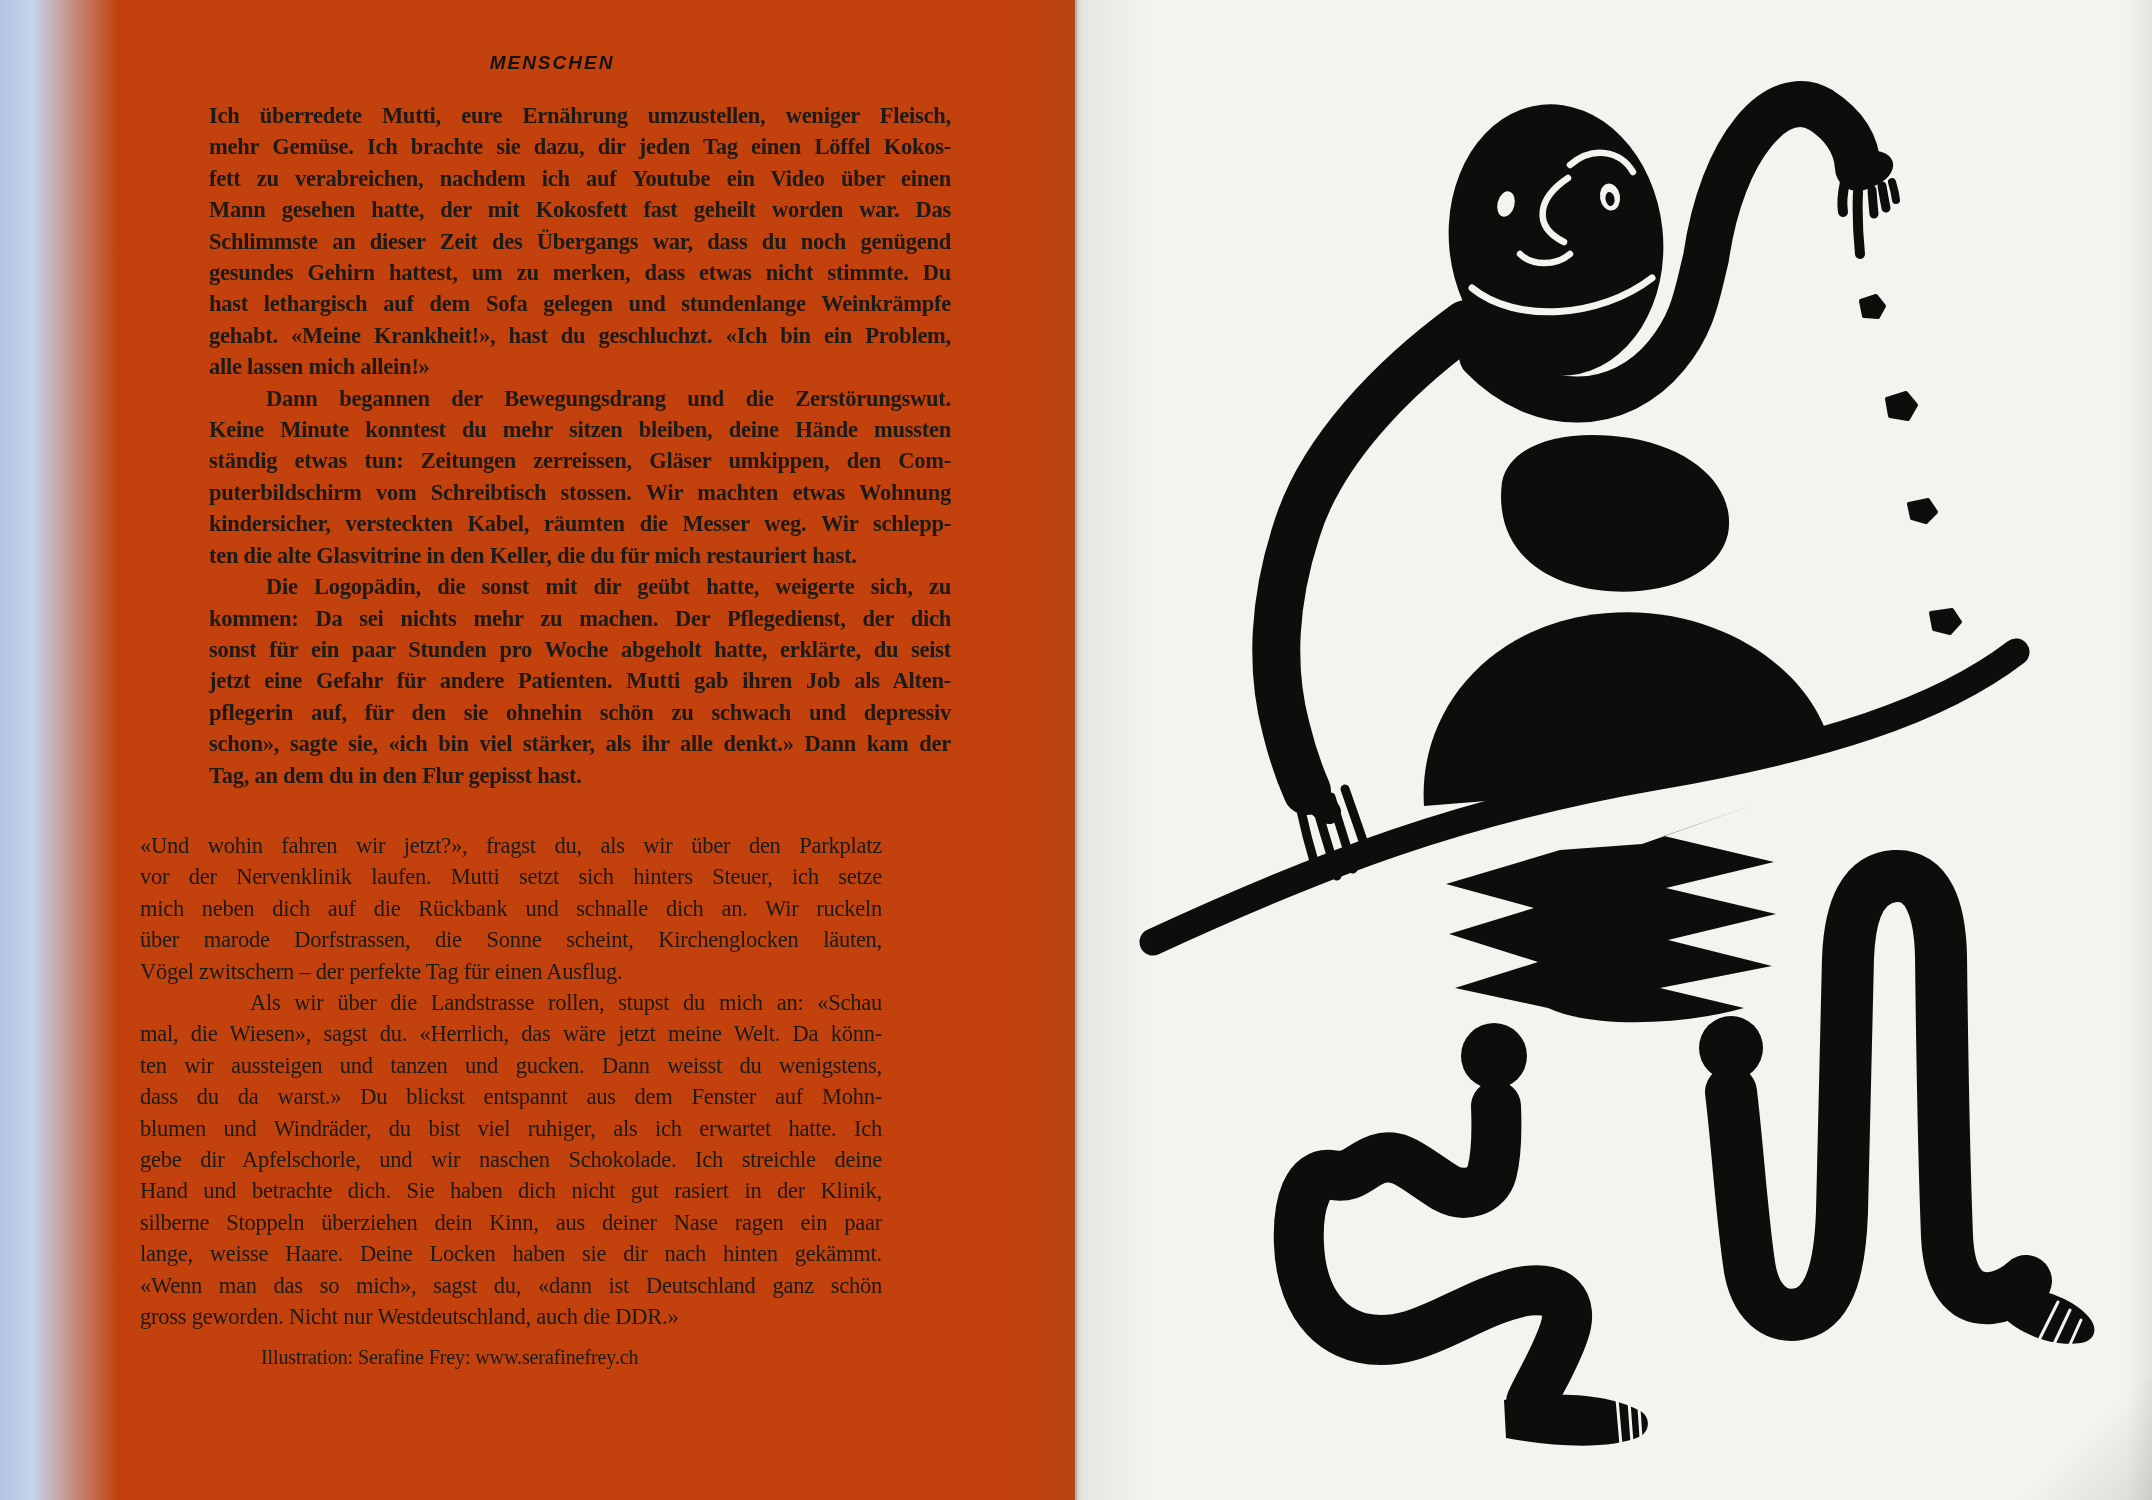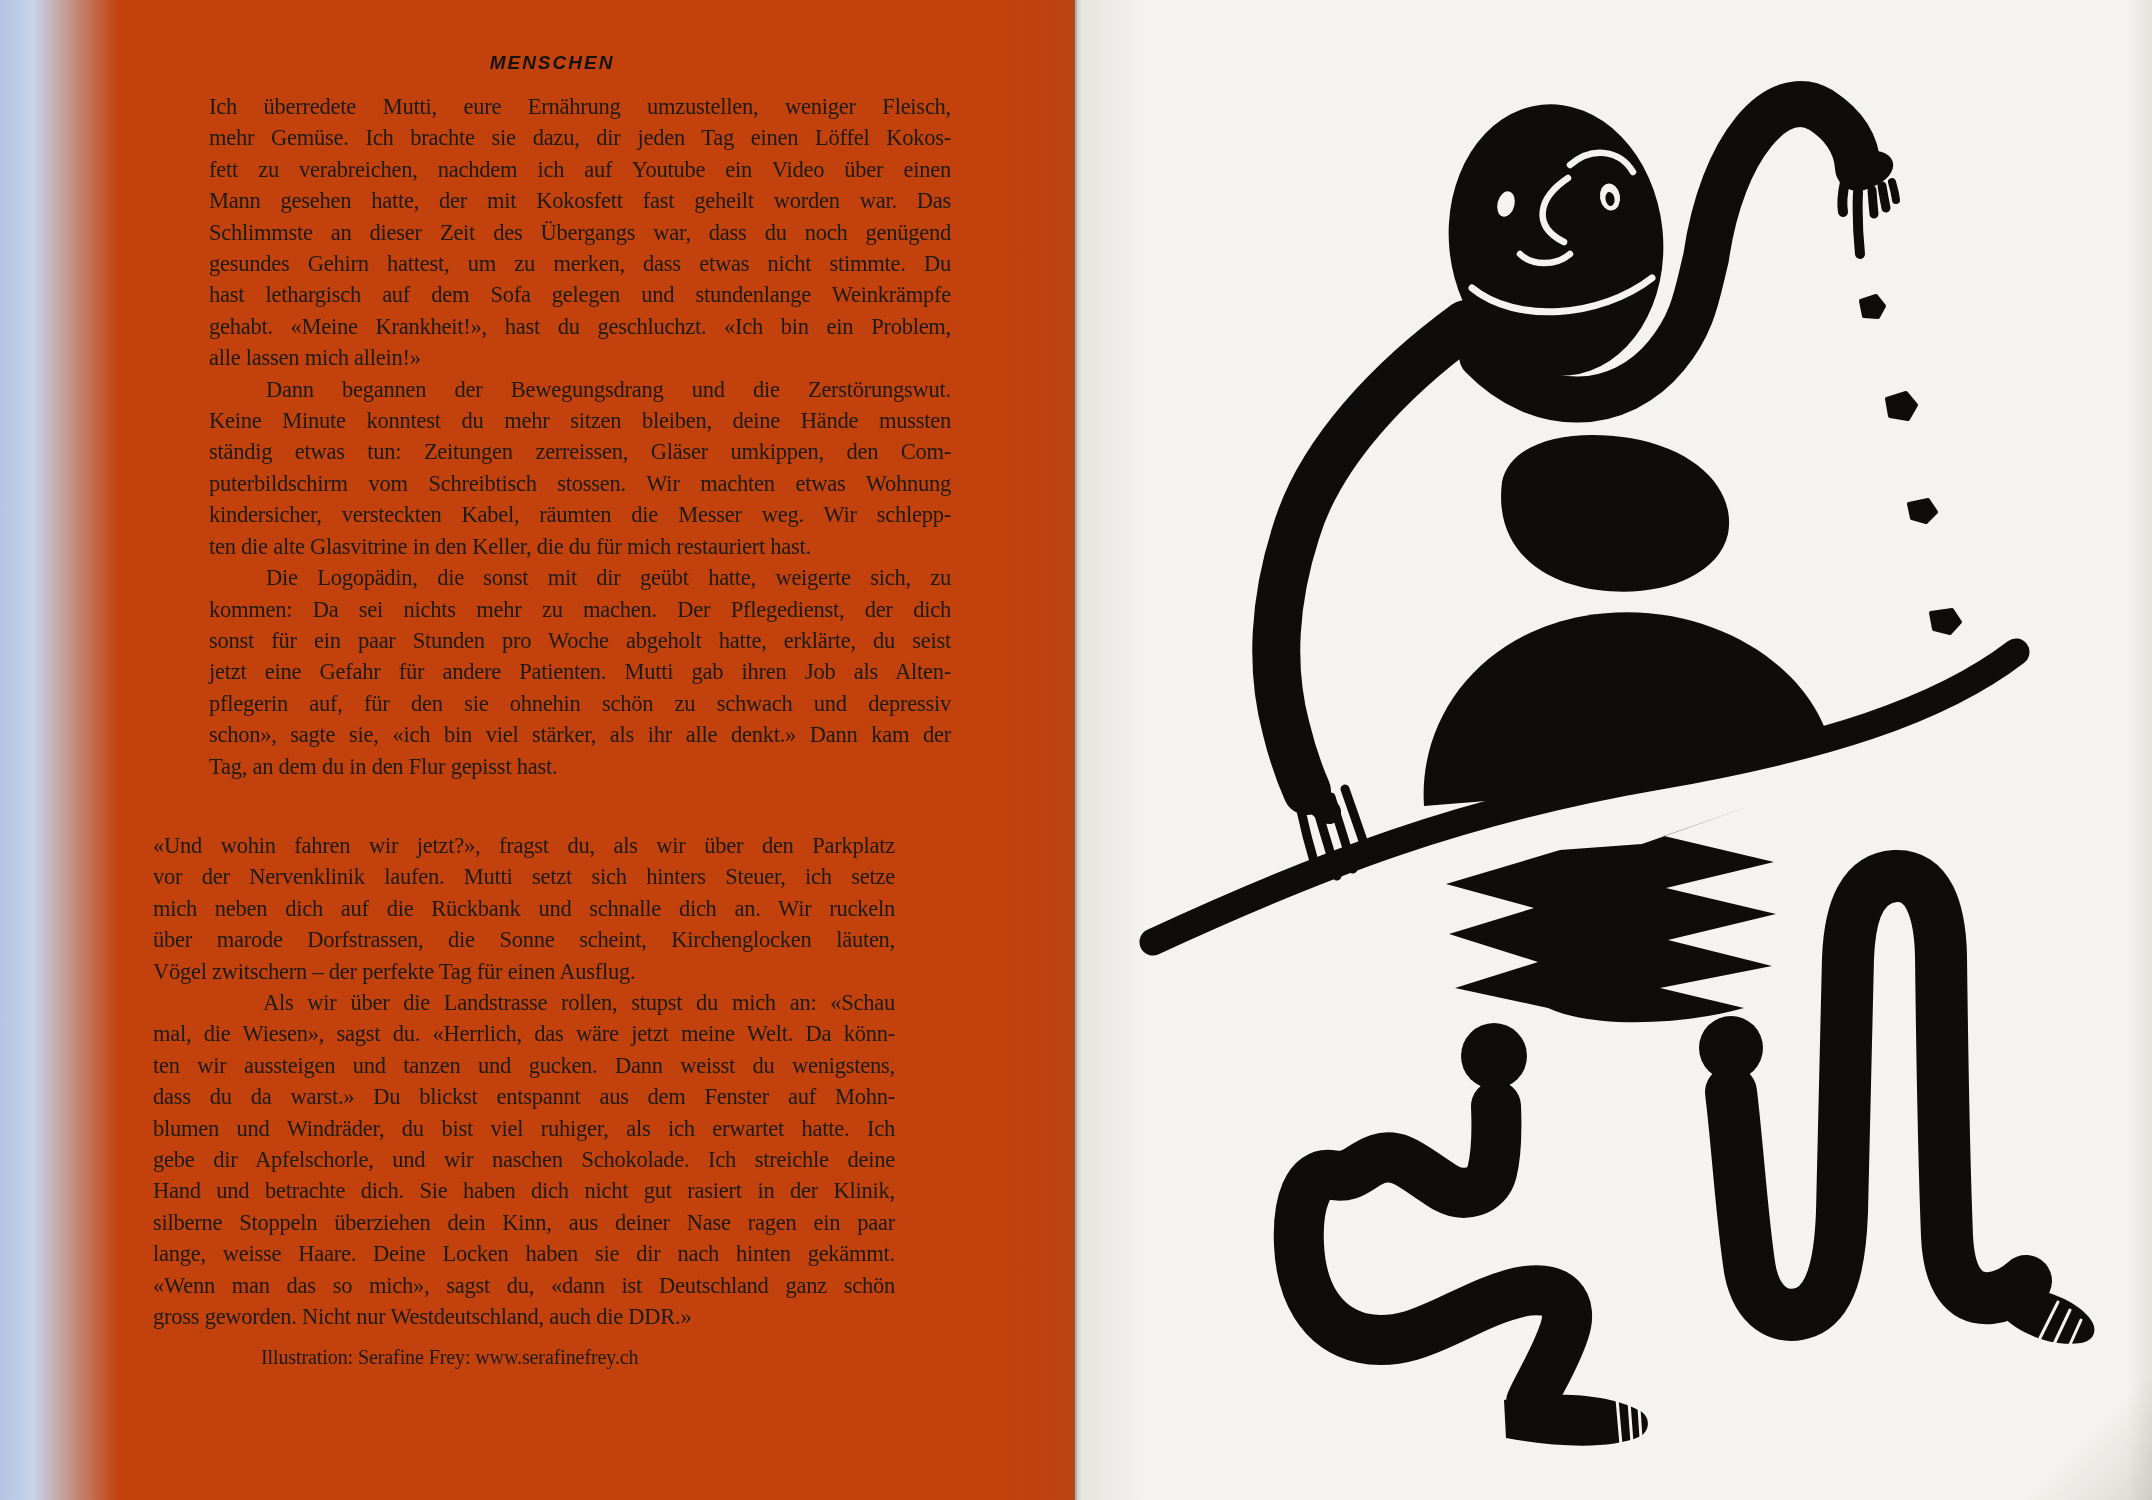--- a/index.html
+++ b/index.html
@@ -19,22 +19,22 @@
     background:linear-gradient(to left,rgba(90,85,78,0.10),rgba(90,85,78,0));}
   .corner-shade{position:absolute;right:0;bottom:0;width:160px;height:120px;pointer-events:none;
     background:linear-gradient(315deg,rgba(90,85,78,0.16) 0%,rgba(90,85,78,0) 48%);}
 
   .kicker{
     position:absolute;left:552px;top:52px;transform:translateX(-50%);
     font-family:"Liberation Sans",sans-serif;font-weight:bold;font-style:italic;
     font-size:19px;letter-spacing:2px;color:#141310;white-space:nowrap;
   }
   .textblock{position:absolute;color:#1c1b18;font-size:22.5px;line-height:31.4px;letter-spacing:-0.25px;}
-  #block1{left:209px;top:91px;width:742px;}
-  #block2{left:153px;top:830px;width:742px;}
+  #block1{left:209px;top:100px;width:742px;font-weight:bold;}
+  #block2{left:140px;top:830px;width:742px;}
   .line{text-align:justify;text-align-last:justify;}
   .line.last{text-align-last:left;}
   .para.indent .line:first-child{text-indent:57px;}
   .para.indent-large .line:first-child{text-indent:110px;}
   .credit{position:absolute;left:261px;top:1346px;font-size:20px;color:#1c1b18;letter-spacing:-0.1px;}
   .credit .lbl{}
   .illus{position:absolute;left:1076px;top:0;width:1076px;height:1500px;}
 </style>
 </head>
 <body>

